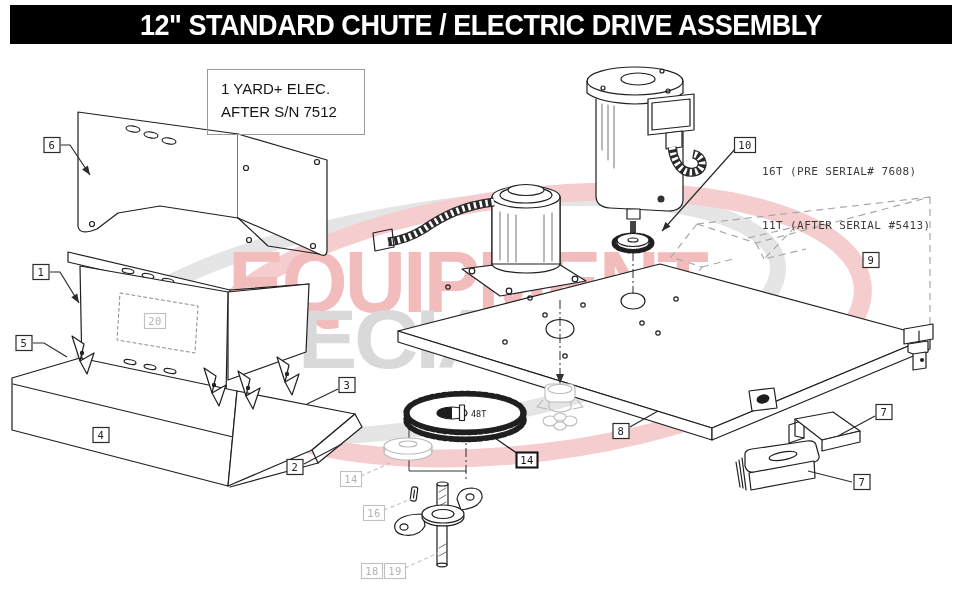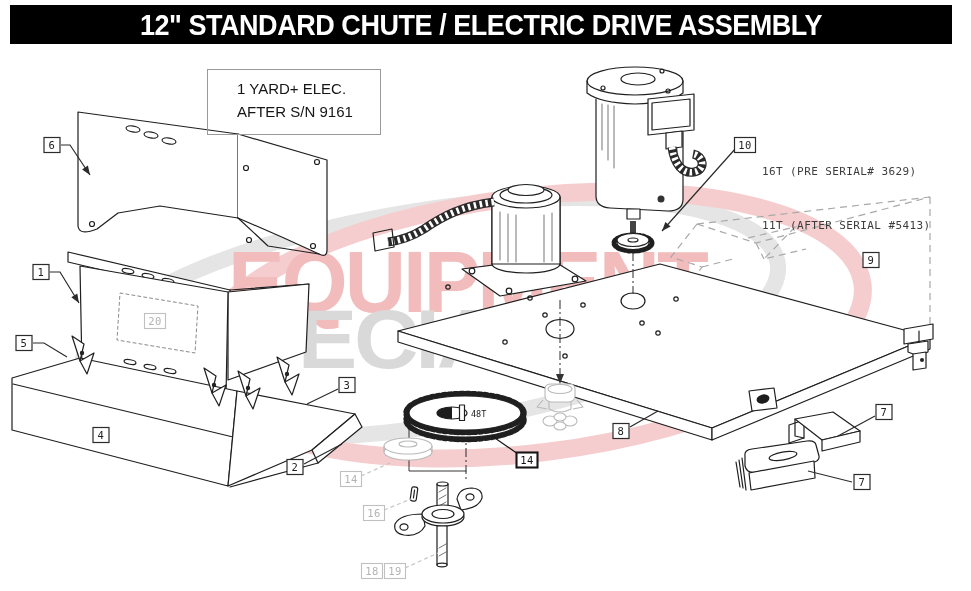--- a/index.html
+++ b/index.html
@@ -3,21 +3,21 @@
 <meta charset="utf-8">
 <style>
   html,body{margin:0;padding:0;background:#fff;}
   .page{position:relative;width:971px;height:591px;background:#ffffff;overflow:hidden;
         font-family:"Liberation Sans",sans-serif;}
   .title-bar{position:absolute;left:10px;top:5px;width:942px;height:39px;background:#000;
              display:flex;align-items:center;justify-content:center;}
   .title-bar span{color:#fff;font-weight:800;font-size:30px;white-space:nowrap;
                   letter-spacing:-.5px;transform:scaleX(.9);transform-origin:center;}
   .note-box{position:absolute;left:207px;top:69px;width:143px;height:57px;border:1px solid #9a9a9a;
-            padding:7px 0 0 29px;box-sizing:content-box;font-size:15px;color:#151515;line-height:23px;}
+            padding:7px 0 0 13px;box-sizing:content-box;font-size:15px;color:#151515;line-height:23px;}
   .serial-note{position:absolute;left:762px;top:127px;font-family:"DejaVu Sans Mono",monospace;
                font-size:11px;color:#3c3c3c;line-height:18px;letter-spacing:.4px;white-space:pre;}
   svg.diagram{position:absolute;left:0;top:0;}
   .art{stroke:#1f1f1f;stroke-width:1.2;fill:none;stroke-linejoin:round;stroke-linecap:round;}
   .cl{stroke:#2a2a2a;stroke-width:1;stroke-dasharray:9 3 2 3;fill:none;}
   .ph{stroke:#a8a8a8;stroke-width:1.2;stroke-dasharray:7 5;fill:none;}
   .faintart{stroke:#b9b9b9;stroke-width:1.1;fill:none;stroke-linejoin:round;}
   .wm-t1{font-family:"Liberation Sans",sans-serif;font-weight:bold;letter-spacing:-3px;}
   .rib{stroke:#3a3a3a;stroke-width:.7;}
 </style>
@@ -339,21 +339,21 @@
         </g>
         <g>
           <rect x="144.5" y="313.5" width="21" height="15" fill="#fff" stroke="#c0c0c0" stroke-width="1.1"></rect>
           <text x="155" y="324.8" text-anchor="middle" font-family="DejaVu Sans Mono, monospace" font-size="10.5" letter-spacing=".5" fill="#b3b3b3">20</text>
         </g>
       </g>
   </svg>
 
   <div class="note-box">
     <div>1 YARD+ ELEC.</div>
-    <div>AFTER S/N 9161</div>
+    <div>AFTER S/N 7512</div>
   </div>
 
   <div class="serial-note">
-    <div>16T (PRE SERIAL# 3629)</div>
+    <div>16T (PRE SERIAL# 7608)</div>
     <div>11T (AFTER SERIAL #5413)</div>
   </div>
 
 </div>
 
 </body></html>

